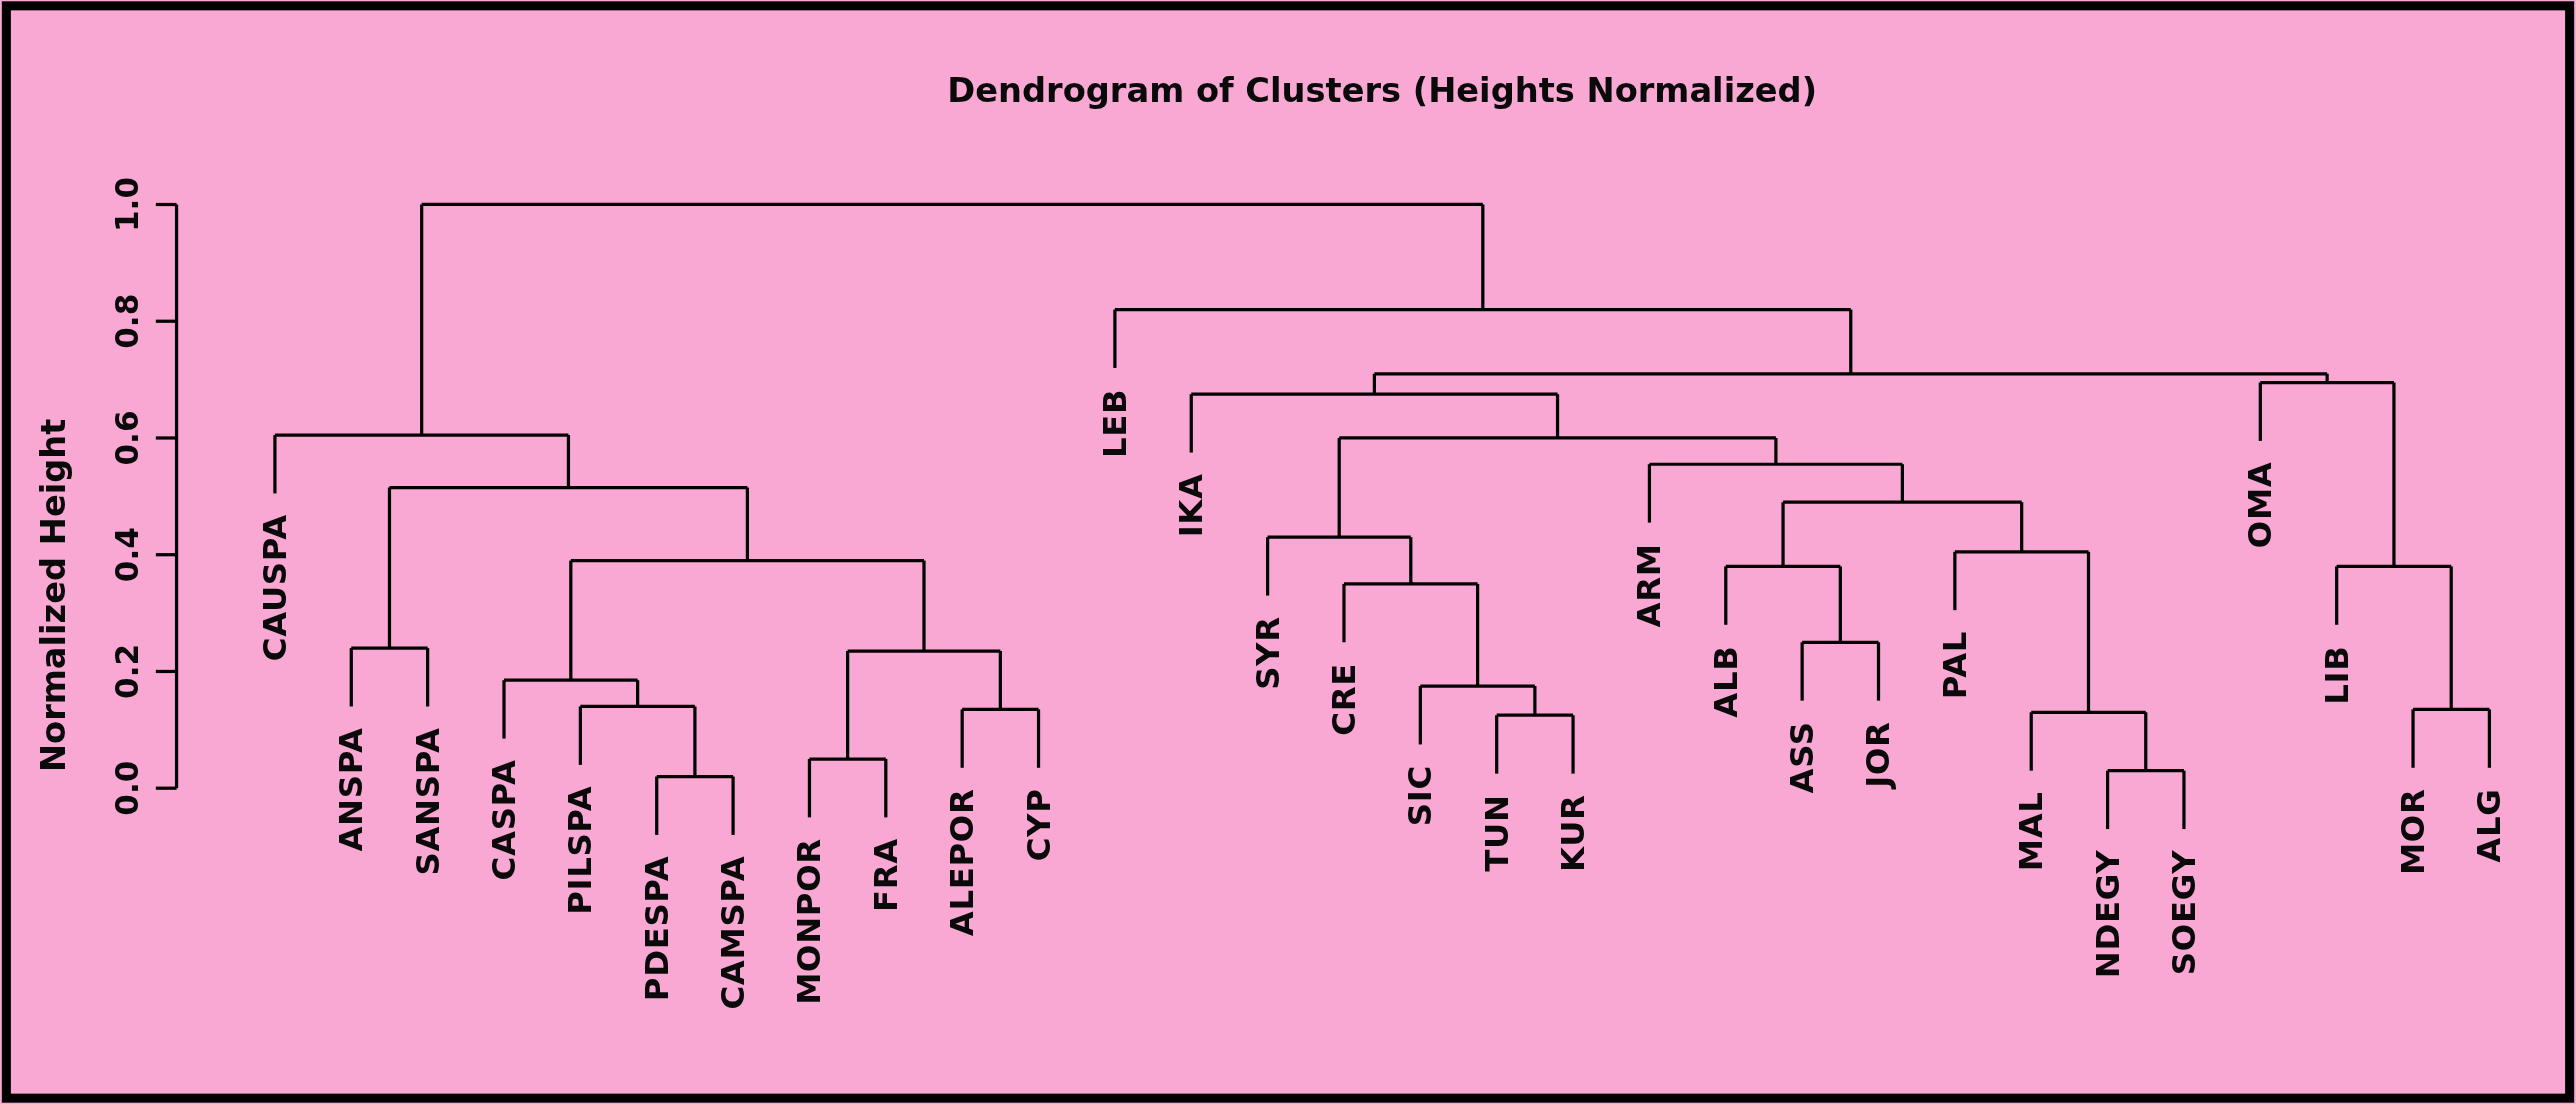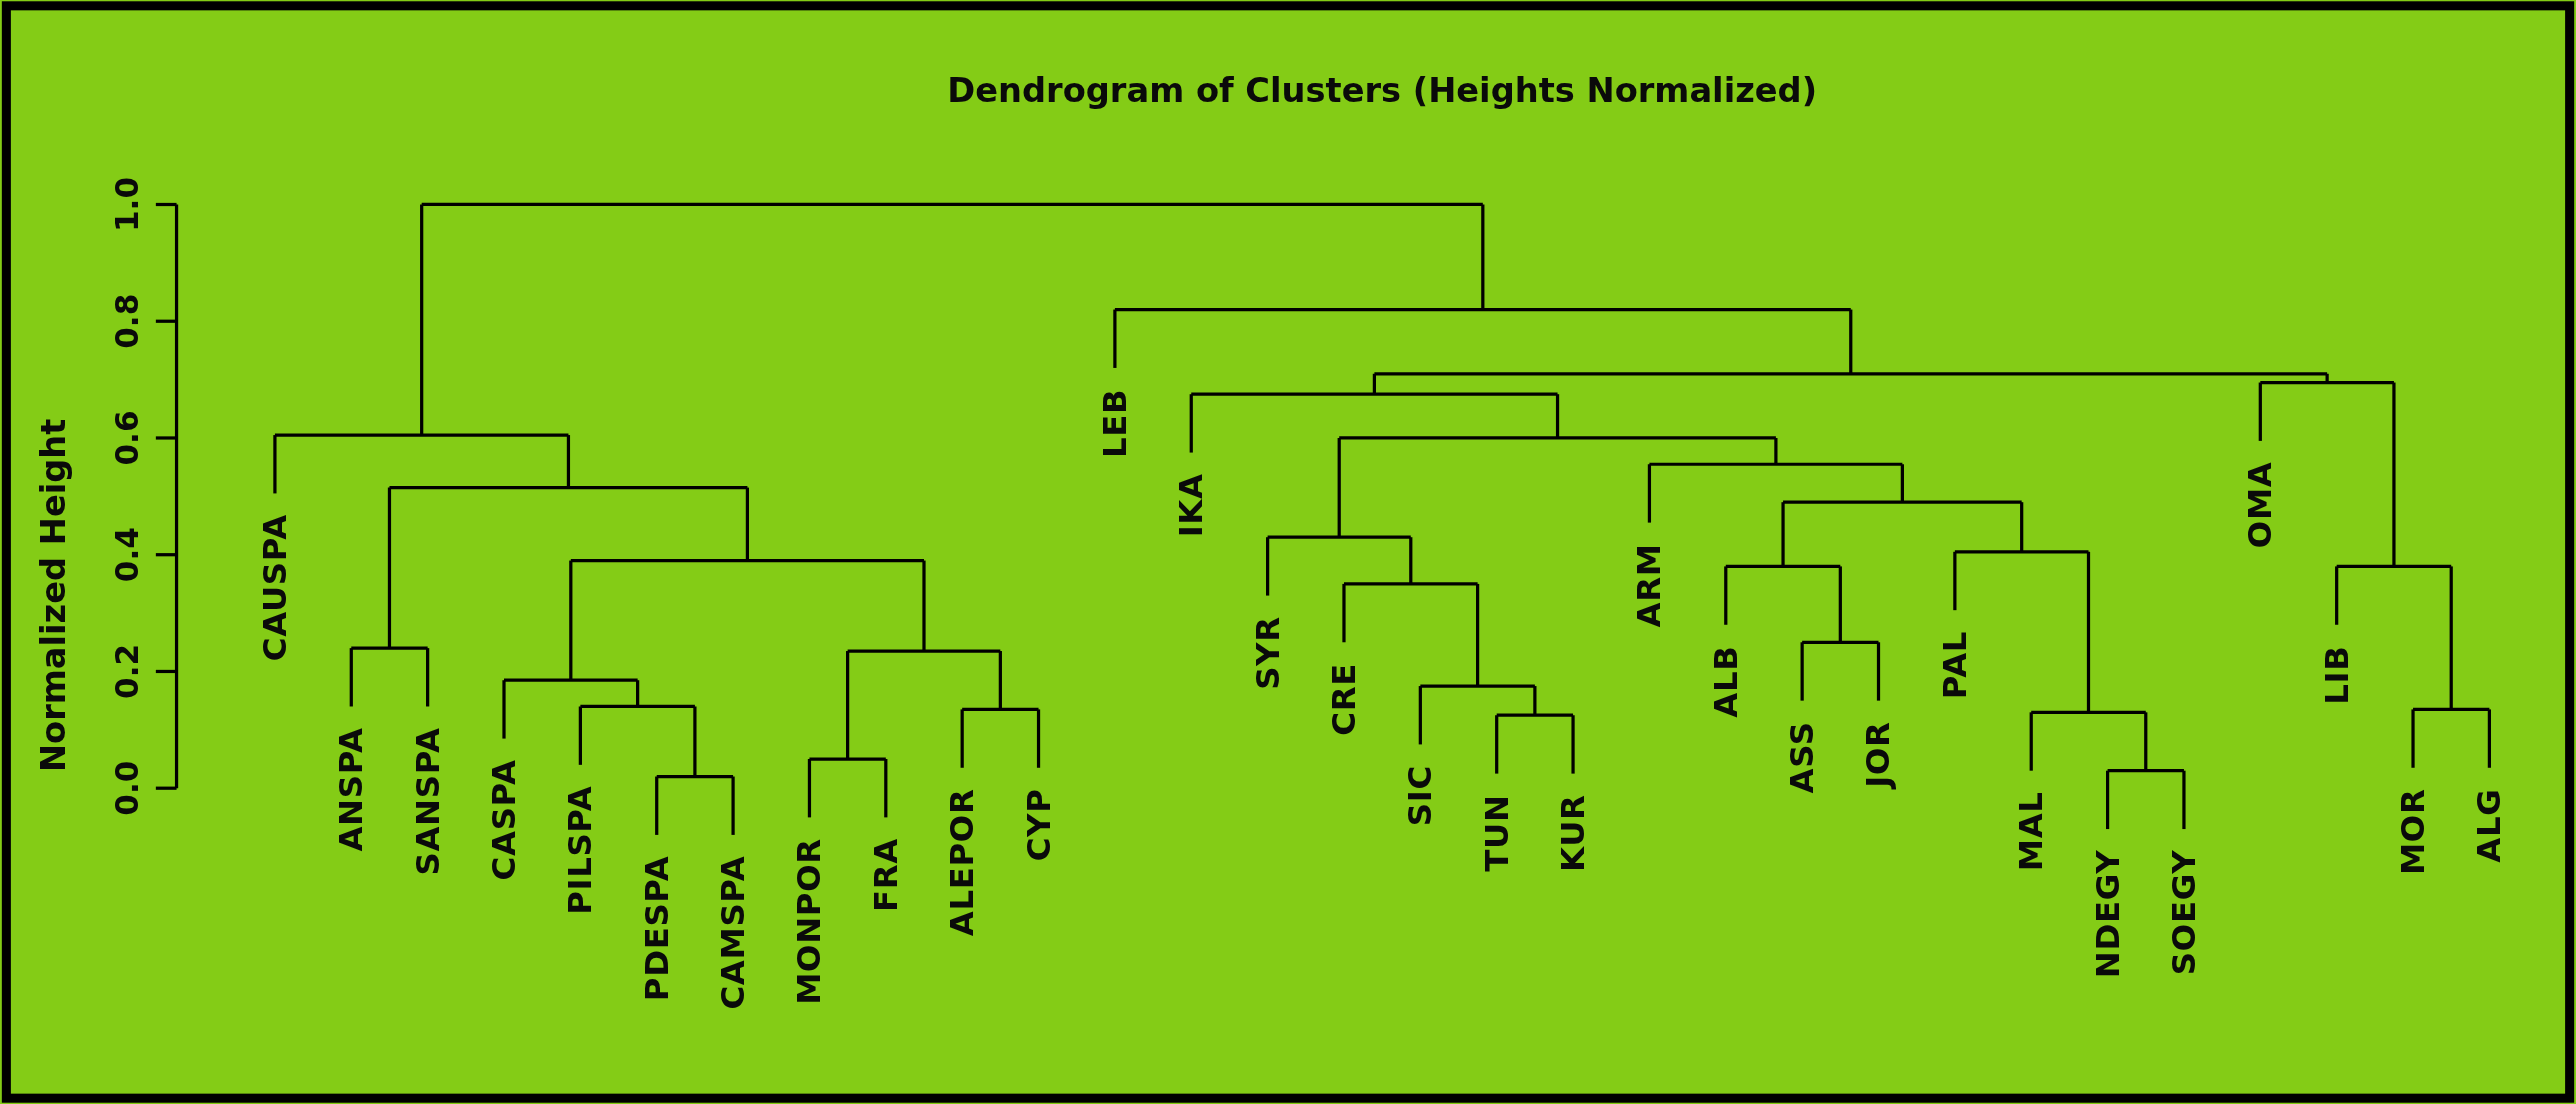--- a/index.html
+++ b/index.html
@@ -5,21 +5,21 @@
   html, body {
     margin: 0;
     padding: 0;
     background: #ffffff;
     font-family: "DejaVu Sans", "Liberation Sans", sans-serif;
   }
   .canvas {
     position: relative;
     width: 2576px;
     height: 1104px;
-    background: #84cc16;
+    background: #f9a8d4;
     overflow: hidden;
   }
   svg { display: block; }
   .chart-title {
     font-size: 52px;
     font-weight: bold;
     fill: #0a0a0a;
   }
   .axis-title {
     font-size: 52px;

